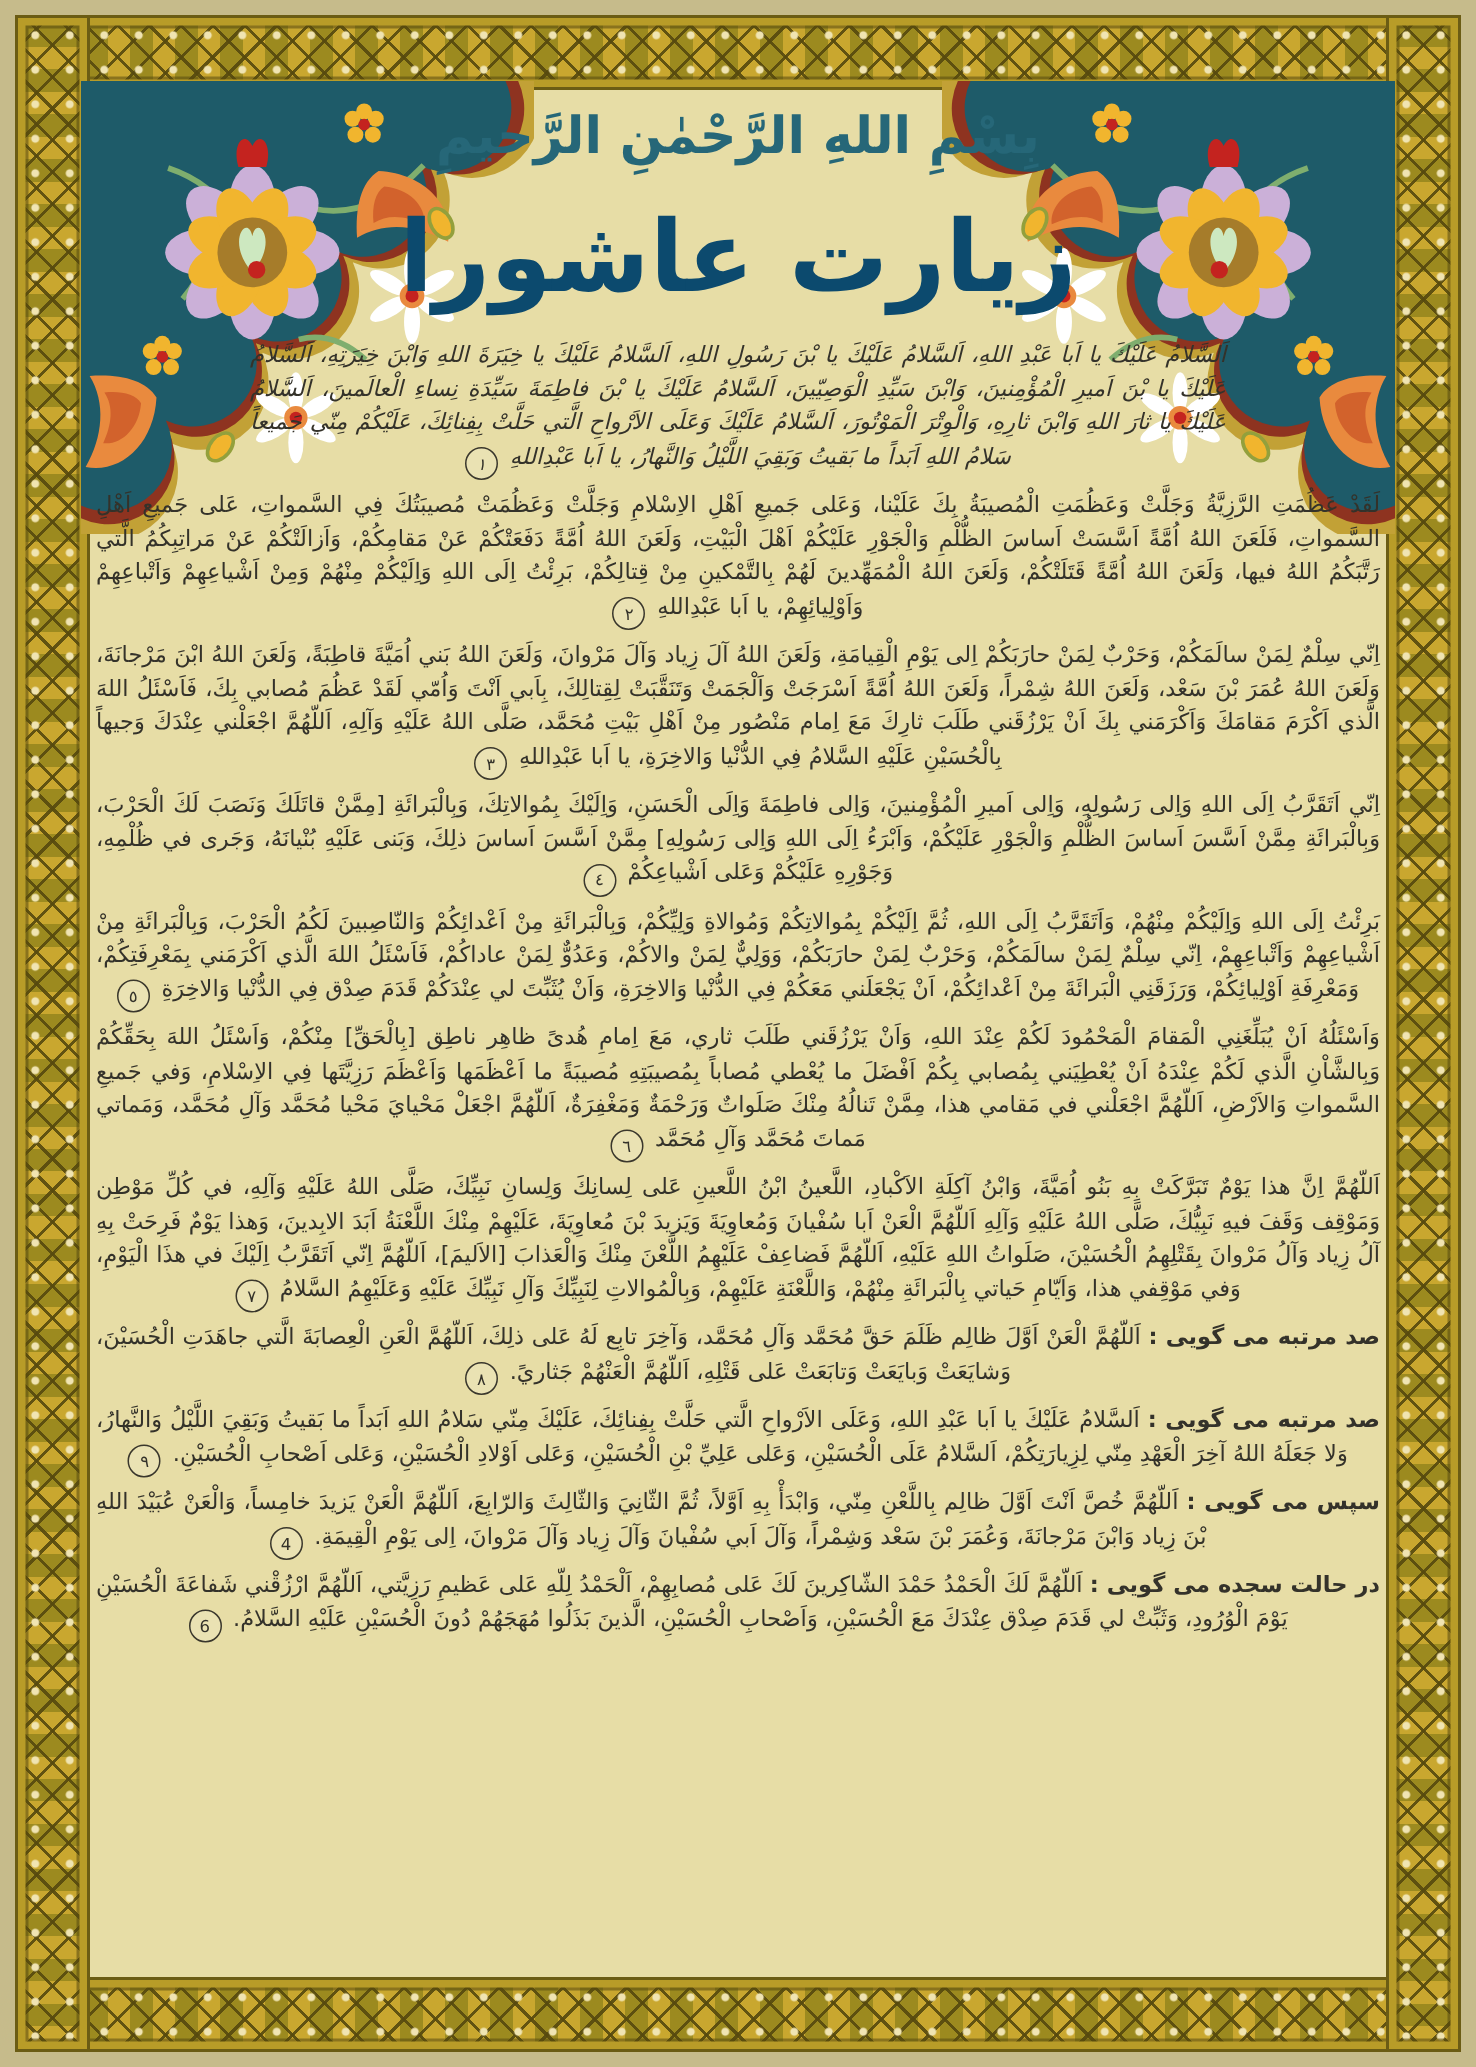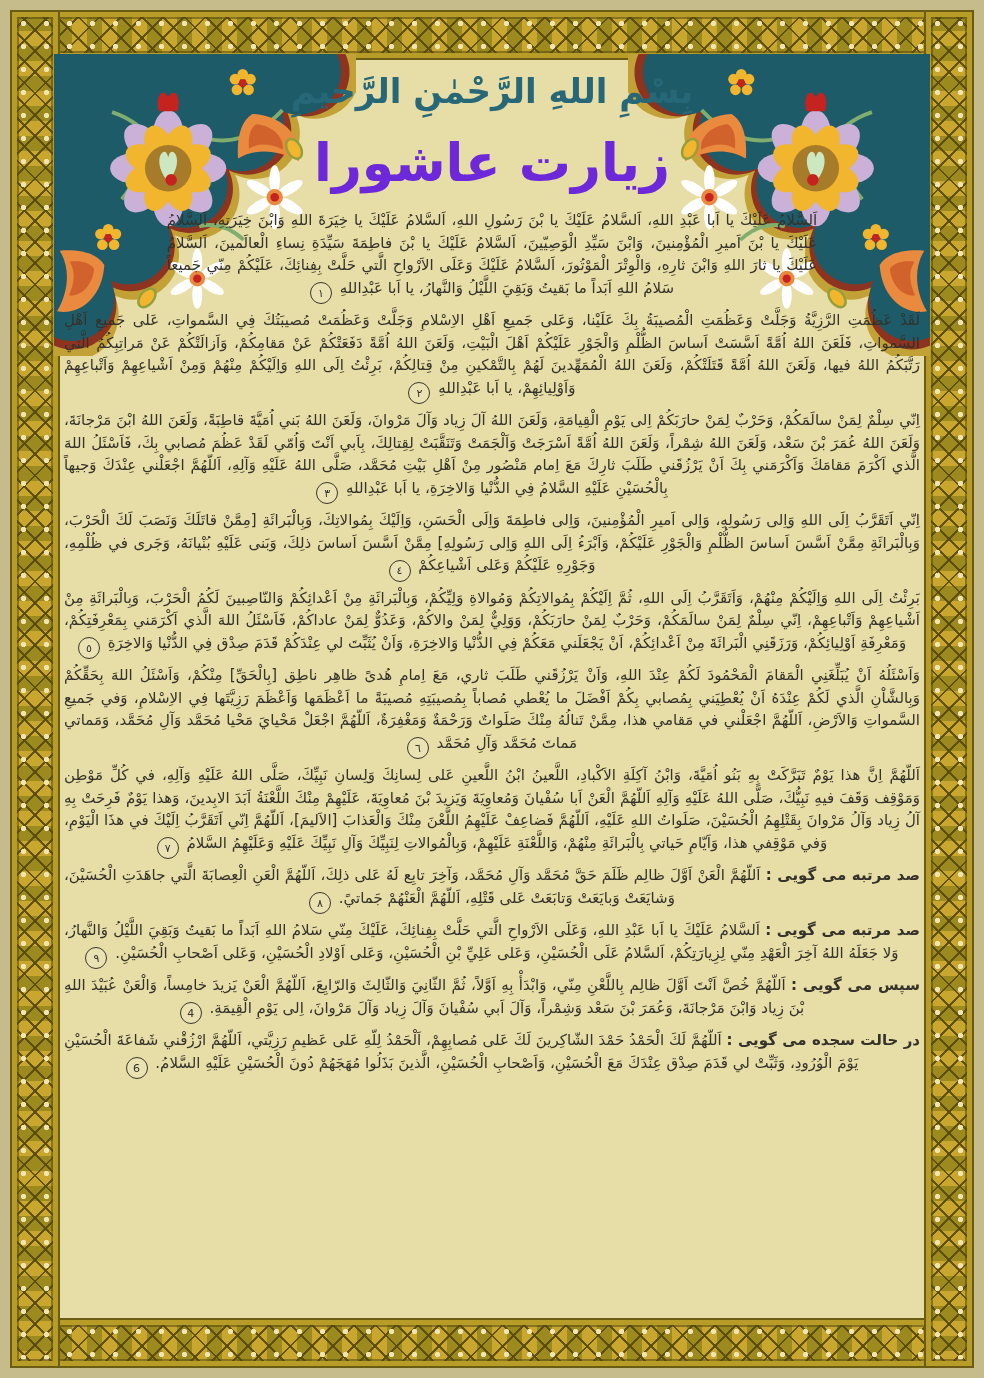--- a/index.html
+++ b/index.html
@@ -43,30 +43,30 @@
   .corner-left{left:54px;}
   .corner-right{right:54px; transform:scaleX(-1);}
   
   .content-wrap{position:absolute; inset:56px 56px 52px; z-index:3; display:flex; flex-direction:column;}
   .header{text-align:center; direction:rtl;}
   .bismillah{
     margin-top:12px; font-size:34px; line-height:1.4; font-weight:bold;
     color:#266778; letter-spacing:1px;
   }
   .title{
-    margin:18px 0 0; font-size:52px; line-height:1.15; font-weight:bold;
-    color:#6d28d9;
+    margin:18px 0 0; font-size:66px; line-height:1.15; font-weight:bold;
+    color:#0c4a6e;
   }
   
   .sections{direction:rtl; margin:16px 8px 0; color:#34322a;}
   .sec{
     margin:0 0 5px; font-size:15px; line-height:1.5;
     text-align:justify; text-align-last:center;
   }
-  .sec-first{width:76%; margin-left:auto; margin-right:auto;}
+  .sec-first{width:76%; margin-left:auto; margin-right:auto;font-style:italic;}
   .instr{font-weight:bold;margin-top:29px;}
   .marker{
     display:inline-flex; align-items:center; justify-content:center;
     width:20px; height:20px; border:1.4px solid #3a372c; border-radius:50%;
     font-size:11px; line-height:1; vertical-align:-4px; margin-right:3px;
     color:#34322a; background:rgba(255,255,255,0.15);
   }
 </style>
 </head>
 <body>
@@ -303,21 +303,21 @@
           </span></p>
 
     <p class="sec"> <span class="artext">وَاَسْئَلُهُ اَنْ يُبَلِّغَنِي الْمَقامَ الْمَحْمُودَ لَكُمْ عِنْدَ اللهِ، وَاَنْ يَرْزُقَني طَلَبَ ثاري، مَعَ اِمامِ هُدىً ظاهِر ناطِق [بِالْحَقِّ] مِنْكُمْ، وَاَسْئَلُ اللهَ بِحَقِّكُمْ وَبِالشَّاْنِ الَّذي لَكُمْ عِنْدَهُ اَنْ يُعْطِيَني بِمُصابي بِكُمْ اَفْضَلَ ما يُعْطي مُصاباً بِمُصيبَتِهِ مُصيبَةً ما اَعْظَمَها وَاَعْظَمَ رَزِيَّتَها فِي الاِسْلامِ، وَفي جَميعِ السَّمواتِ وَالاَرْضِ، اَللّهُمَّ اجْعَلْني في مَقامي هذا، مِمَّنْ تَنالُهُ مِنْكَ صَلَواتٌ وَرَحْمَةٌ وَمَغْفِرَةٌ، اَللّهُمَّ اجْعَلْ مَحْيايَ مَحْيا مُحَمَّد وَآلِ مُحَمَّد، وَمَماتي مَماتَ مُحَمَّد وَآلِ مُحَمَّد</span> <span class="marker">
             <span class="num">٦</span>
           </span></p>
 
     <p class="sec"> <span class="artext">اَللّهُمَّ اِنَّ هذا يَوْمٌ تَبَرَّكَتْ بِهِ بَنُو اُمَيَّةَ، وَابْنُ آكِلَةِ الاَكْبادِ، اللَّعينُ ابْنُ اللَّعينِ عَلى لِسانِكَ وَلِسانِ نَبِيِّكَ، صَلَّى اللهُ عَلَيْهِ وَآلِهِ، في كُلِّ مَوْطِن وَمَوْقِف وَقَفَ فيهِ نَبِيُّكَ، صَلَّى اللهُ عَلَيْهِ وَآلِهِ اَللّهُمَّ الْعَنْ اَبا سُفْيانَ وَمُعاوِيَةَ وَيَزيدَ بْنَ مُعاوِيَةَ، عَلَيْهِمْ مِنْكَ اللَّعْنَةُ اَبَدَ الابِدينَ، وَهذا يَوْمٌ فَرِحَتْ بِهِ آلُ زِياد وَآلُ مَرْوانَ بِقَتْلِهِمُ الْحُسَيْنَ، صَلَواتُ اللهِ عَلَيْهِ، اَللّهُمَّ فَضاعِفْ عَلَيْهِمُ اللَّعْنَ مِنْكَ وَالْعَذابَ [الاَليمَ]، اَللّهُمَّ اِنّي اَتَقَرَّبُ اِلَيْكَ في هذَا الْيَوْمِ، وَفي مَوْقِفي هذا، وَاَيّامِ حَياتي بِالْبَرائَةِ مِنْهُمْ، وَاللَّعْنَةِ عَلَيْهِمْ، وَبِالْمُوالاتِ لِنَبِيِّكَ وَآلِ نَبِيِّكَ عَلَيْهِ وَعَلَيْهِمُ السَّلامُ</span> <span class="marker">
             <span class="num">٧</span>
           </span></p>
 
-    <p class="sec"><span class="instr">صد مرتبه می گویی :</span> <span class="artext">اَللّهُمَّ الْعَنْ اَوَّلَ ظالِم ظَلَمَ حَقَّ مُحَمَّد وَآلِ مُحَمَّد، وَآخِرَ تابِع لَهُ عَلى ذلِكَ، اَللّهُمَّ الْعَنِ الْعِصابَةَ الَّتي جاهَدَتِ الْحُسَيْنَ، وَشايَعَتْ وَبايَعَتْ وَتابَعَتْ عَلى قَتْلِهِ، اَللّهُمَّ الْعَنْهُمْ جَماتيً.</span> <span class="marker">
+    <p class="sec"><span class="instr">صد مرتبه می گویی :</span> <span class="artext">اَللّهُمَّ الْعَنْ اَوَّلَ ظالِم ظَلَمَ حَقَّ مُحَمَّد وَآلِ مُحَمَّد، وَآخِرَ تابِع لَهُ عَلى ذلِكَ، اَللّهُمَّ الْعَنِ الْعِصابَةَ الَّتي جاهَدَتِ الْحُسَيْنَ، وَشايَعَتْ وَبايَعَتْ وَتابَعَتْ عَلى قَتْلِهِ، اَللّهُمَّ الْعَنْهُمْ جَثاريً.</span> <span class="marker">
             <span class="num">٨</span>
           </span></p>
 
     <p class="sec"><span class="instr">صد مرتبه می گویی :</span> <span class="artext">اَلسَّلامُ عَلَيْكَ يا اَبا عَبْدِ اللهِ، وَعَلَى الاَرْواحِ الَّتي حَلَّتْ بِفِنائِكَ، عَلَيْكَ مِنّي سَلامُ اللهِ اَبَداً ما بَقيتُ وَبَقِيَ اللَّيْلُ وَالنَّهارُ، وَلا جَعَلَهُ اللهُ آخِرَ الْعَهْدِ مِنّي لِزِيارَتِكُمْ، اَلسَّلامُ عَلَى الْحُسَيْنِ، وَعَلى عَلِيِّ بْنِ الْحُسَيْنِ، وَعَلى اَوْلادِ الْحُسَيْنِ، وَعَلى اَصْحابِ الْحُسَيْنِ.</span> <span class="marker">
             <span class="num">٩</span>
           </span></p>
 
     <p class="sec"><span class="instr">سپس می گویی :</span> <span class="artext">اَللّهُمَّ خُصَّ اَنْتَ اَوَّلَ ظالِم بِاللَّعْنِ مِنّي، وَابْدَأْ بِهِ اَوَّلاً، ثُمَّ الثّانِيَ وَالثّالِثَ وَالرّابِعَ، اَللّهُمَّ الْعَنْ يَزيدَ خامِساً، وَالْعَنْ عُبَيْدَ اللهِ بْنَ زِياد وَابْنَ مَرْجانَةَ، وَعُمَرَ بْنَ سَعْد وَشِمْراً، وَآلَ اَبي سُفْيانَ وَآلَ زِياد وَآلَ مَرْوانَ، اِلى يَوْمِ الْقِيمَةِ.</span> <span class="marker">
             <span class="num">4</span>
           </span></p>

